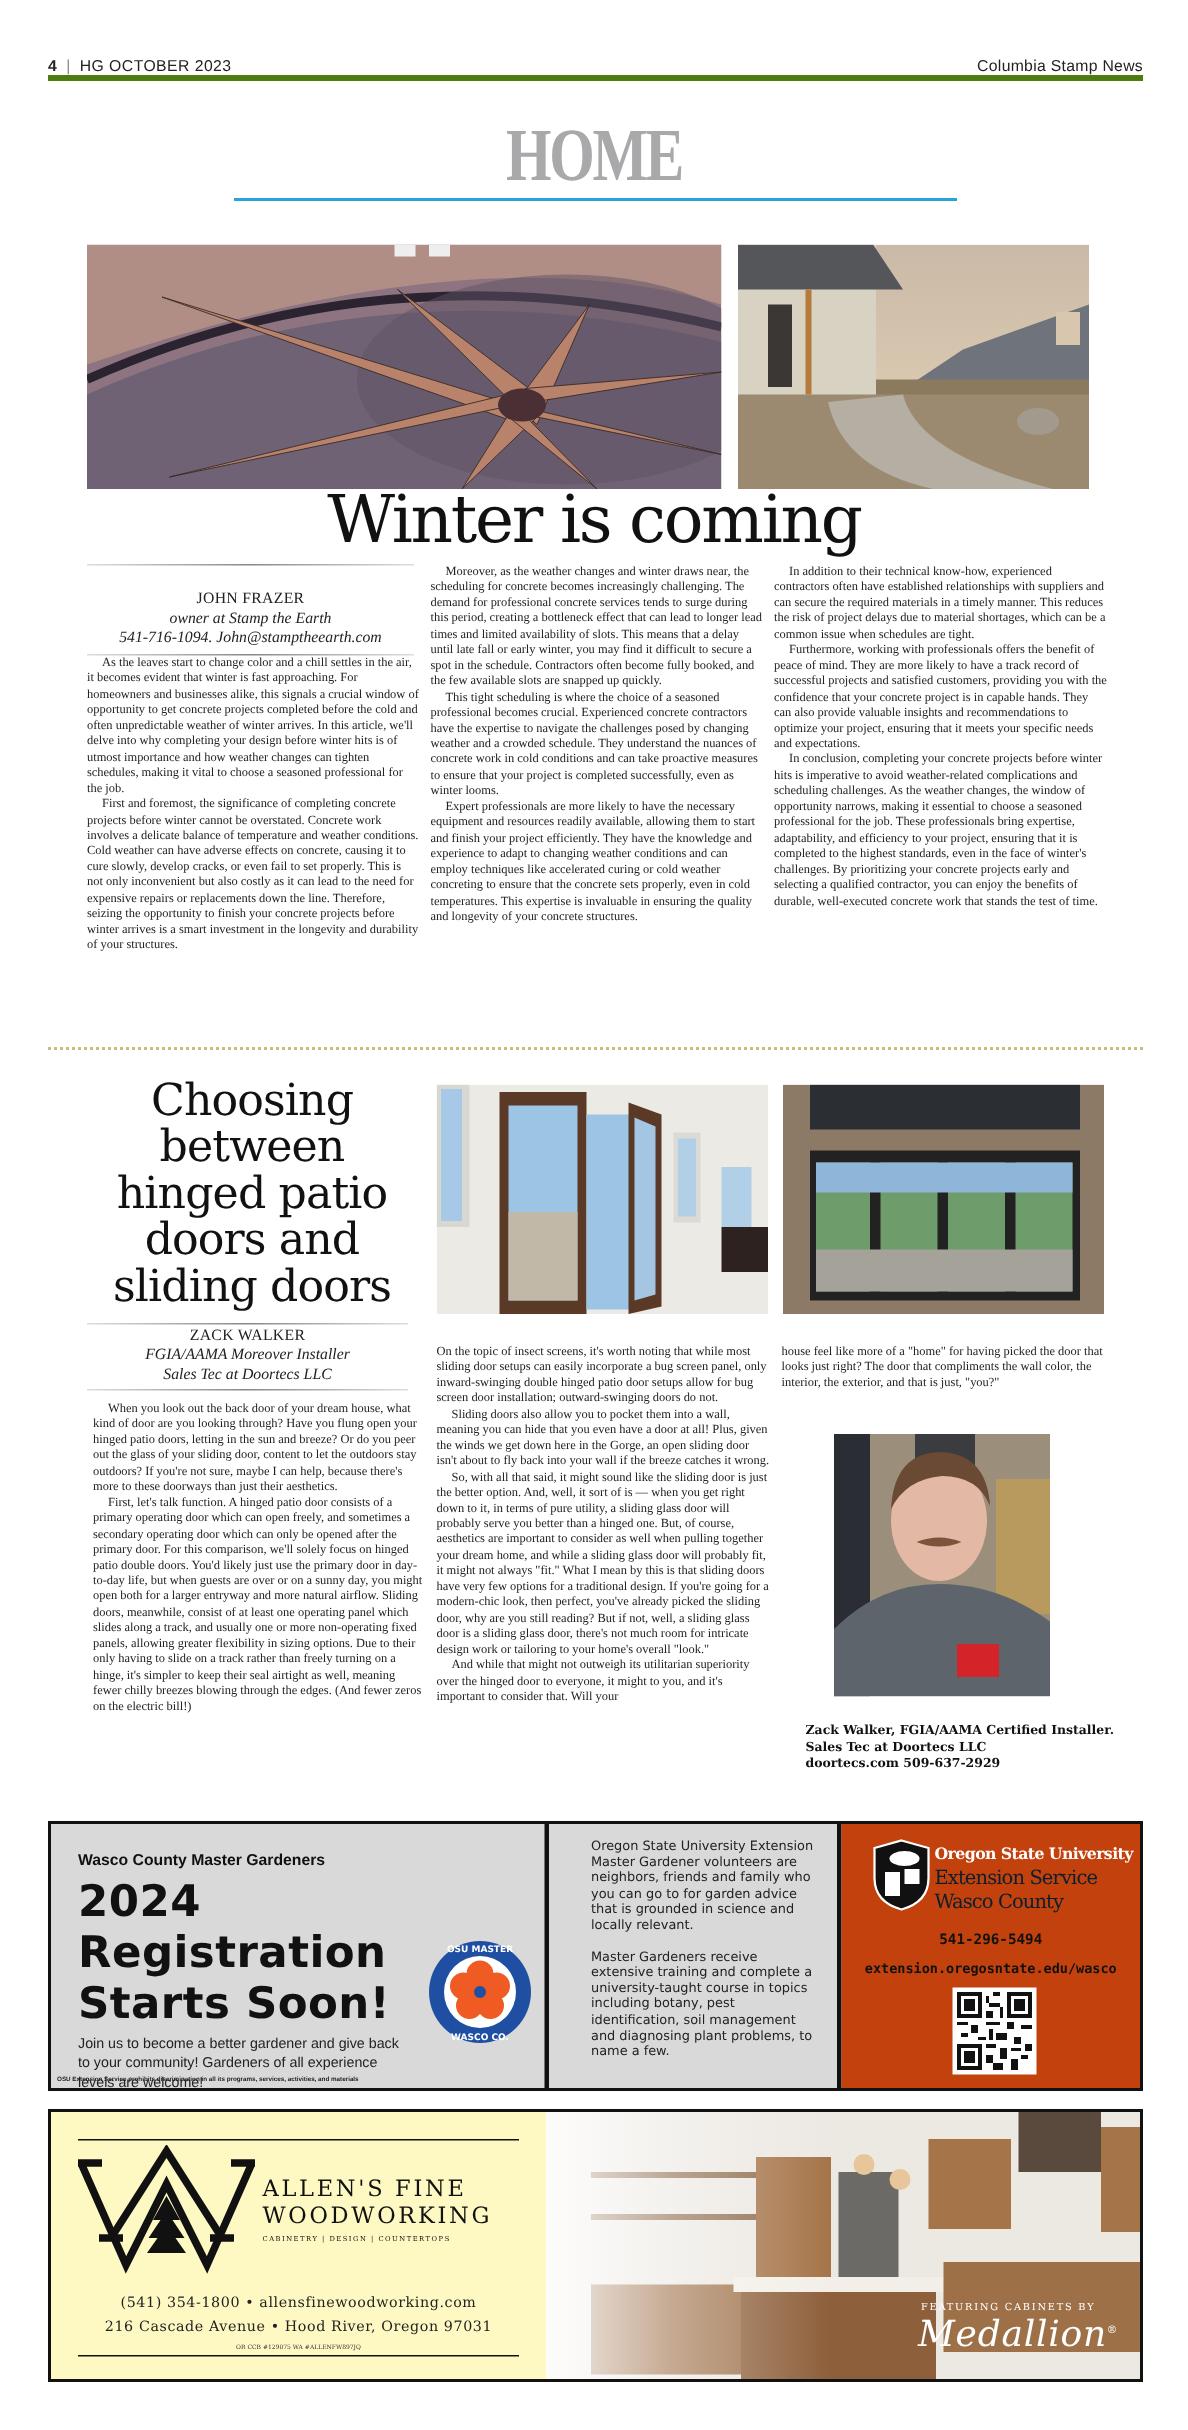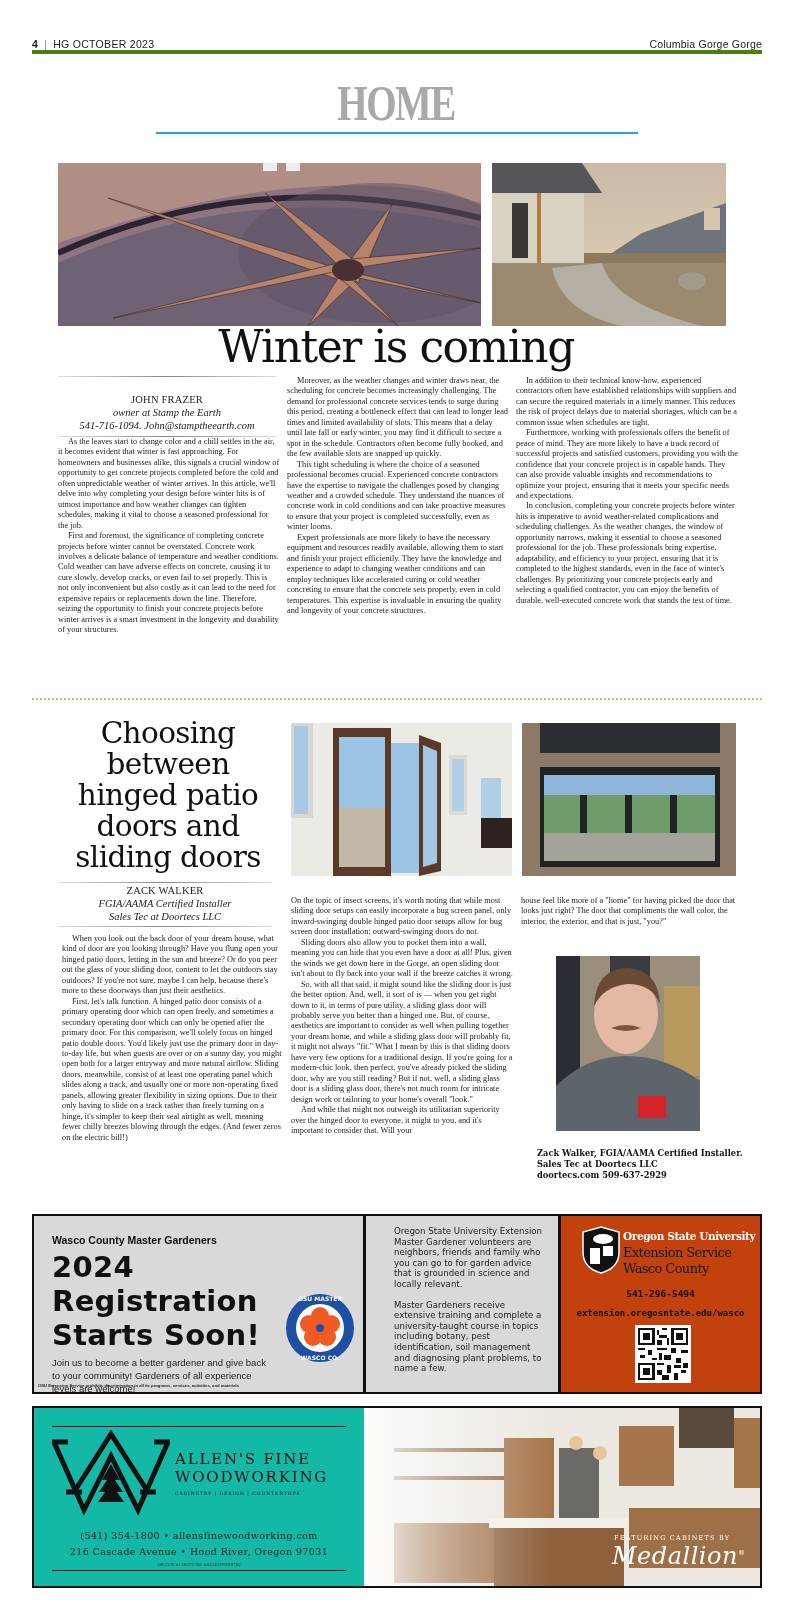--- a/index.html
+++ b/index.html
@@ -54,38 +54,38 @@
   .ad-gardener .p2 .block { margin-bottom: 10px; }
   .ad-gardener .p3 { position: absolute; left: 527px; top: 0; width: 199px; height: 176px; background: #c2410c; color: #fff; }
   .ad-gardener .p3 .osu { position: absolute; left: 62px; top: 14px; font-family: "DejaVu Serif", serif; font-weight: bold; font-size: 10.5px; letter-spacing: -0.4px; }
   .ad-gardener .p3 .ext { position: absolute; left: 62px; top: 29px; font-family: "DejaVu Serif", serif; font-size: 13px; line-height: 16px; color: #0b1f2e; letter-spacing: -0.6px; }
   .ad-gardener .p3 .phone { position: absolute; left: 0; width: 100%; top: 72px; text-align: center; font-family: "DejaVu Sans Mono", monospace; font-weight: bold; font-size: 9.5px; color: #111; }
   .ad-gardener .p3 .url { position: absolute; left: 0; width: 100%; top: 92px; text-align: center; font-family: "DejaVu Sans Mono", monospace; font-weight: bold; font-size: 9px; color: #111; }
   .ad-gardener .p3 .qr { position: absolute; left: 74px; top: 109px; width: 56px; height: 58px; background: #fff; padding: 3px; }
   .ad-gardener .p3 .seal { position: absolute; left: 20px; top: 10px; width: 40px; height: 48px; }
 
   .ad-wood { left: 32px; top: 1406px; width: 730px; height: 182px; border: 2px solid #111; background: #fff; overflow: hidden; }
-  .ad-wood .left-panel { position: absolute; left: 0; top: 0; width: 330px; height: 100%; background: #14b8a6; }
+  .ad-wood .left-panel { position: absolute; left: 0; top: 0; width: 330px; height: 100%; background: #fef9c3; }
   .ad-wood .topline { position: absolute; left: 18px; top: 18px; width: 294px; height: 1px; background: #111; }
   .ad-wood .botline { position: absolute; left: 18px; top: 162px; width: 294px; height: 1px; background: #111; }
   .ad-wood .logo { position: absolute; left: 18px; top: 22px; width: 118px; height: 86px; }
   .ad-wood .brand { position: absolute; left: 141px; top: 42px; font-family: "DejaVu Serif", serif; font-size: 15px; line-height: 18px; letter-spacing: 1.8px; color: #111; }
   .ad-wood .tagline { position: absolute; left: 141px; top: 83px; font-family: "DejaVu Serif", serif; font-size: 4.5px; letter-spacing: 1px; color: #111; }
   .ad-wood .contact { position: absolute; left: 18px; width: 294px; top: 120px; text-align: center; font-family: "DejaVu Serif", serif; font-size: 9.5px; line-height: 16px; color: #222; letter-spacing: 0.4px; }
   .ad-wood .license { position: absolute; left: 18px; width: 294px; top: 154px; text-align: center; font-family: "DejaVu Serif", serif; font-size: 4px; color: #333; }
   .ad-wood .kitchen { position: absolute; left: 310px; top: 0; width: 420px; height: 100%; }
   .ad-wood .featuring { position: absolute; left: 580px; top: 126px; font-family: "DejaVu Serif", serif; font-size: 6.5px; letter-spacing: 1.2px; color: #fff; }
   .ad-wood .medallion { position: absolute; left: 578px; top: 134px; font-family: "DejaVu Serif", serif; font-style: italic; font-size: 24px; color: #fff; letter-spacing: 0.5px; }
 </style>
 </head>
 <body>
 
 <div class="abs folio">
   <span class="left"><b>4</b><span class="sep">|</span><span>HG OCTOBER 2023</span></span>
-  <span class="right">Columbia Gorge Gorge</span>
+  <span class="right">Columbia Stamp News</span>
 </div>
 
 <div class="abs section-title">HOME</div>
 <div class="abs section-rule"></div>
 
 <div class="abs photo" style="left:58px; top:163px; width:423px; height:163px;">
   <svg viewBox="0 0 423 163" preserveAspectRatio="none">
     <rect width="423" height="163" fill="#8d7480"></rect>
     <path d="M0 0 H423 V40 Q260 -10 0 80 Z" fill="#b08e86"></path>
     <path d="M0 90 Q200 0 423 55" stroke="#2b2430" stroke-width="6" fill="none"></path>
@@ -184,21 +184,21 @@
     <rect x="110" y="52" width="38" height="86" fill="#6f9c6b"></rect>
     <rect x="155" y="52" width="38" height="86" fill="#6f9c6b"></rect>
     <rect x="22" y="52" width="171" height="20" fill="#8fb6d8"></rect>
     <rect x="22" y="110" width="171" height="28" fill="#a5a29a"></rect>
   </svg>
 </div>
 
 <div class="abs byline" style="left:58px; top:882px; width:214px;">
   <div class="rule"></div>
   <div class="name" style="margin-top:1px;">ZACK WALKER</div>
-  <div class="role">FGIA/AAMA Certified Installer</div>
+  <div class="role">FGIA/AAMA Moreover Installer</div>
   <div class="role">Sales Tec at Doortecs LLC</div>
   <div class="rule" style="margin-top:3px;"></div>
 </div>
 
 <div class="abs col" style="left:62px; top:934px; width:220px;">
   <p>When you look out the back door of your dream house, what kind of door are you looking through? Have you flung open your hinged patio doors, letting in the sun and breeze? Or do you peer out the glass of your sliding door, content to let the outdoors stay outdoors? If you're not sure, maybe I can help, because there's more to these doorways than just their aesthetics.</p>
   <p>First, let's talk function. A hinged patio door consists of a primary operating door which can open freely, and sometimes a secondary operating door which can only be opened after the primary door. For this comparison, we'll solely focus on hinged patio double doors. You'd likely just use the primary door in day-to-day life, but when guests are over or on a sunny day, you might open both for a larger entryway and more natural airflow. Sliding doors, meanwhile, consist of at least one operating panel which slides along a track, and usually one or more non-operating fixed panels, allowing greater flexibility in sizing options. Due to their only having to slide on a track rather than freely turning on a hinge, it's simpler to keep their seal airtight as well, meaning fewer chilly breezes blowing through the edges. (And fewer zeros on the electric bill!)</p>
 </div>
 <div class="abs col" style="left:291px; top:896px; width:222px;">
   <p class="noindent">On the topic of insect screens, it's worth noting that while most sliding door setups can easily incorporate a bug screen panel, only inward-swinging double hinged patio door setups allow for bug screen door installation; outward-swinging doors do not.</p>

